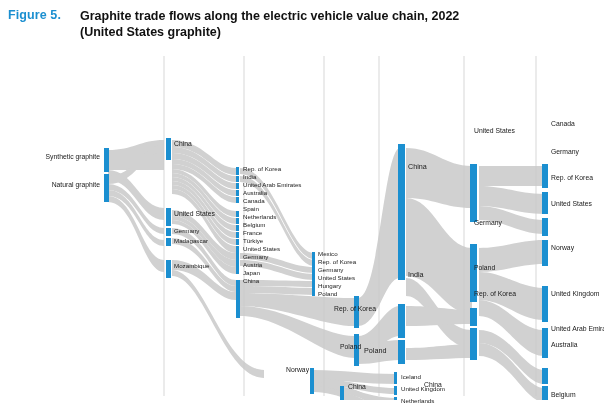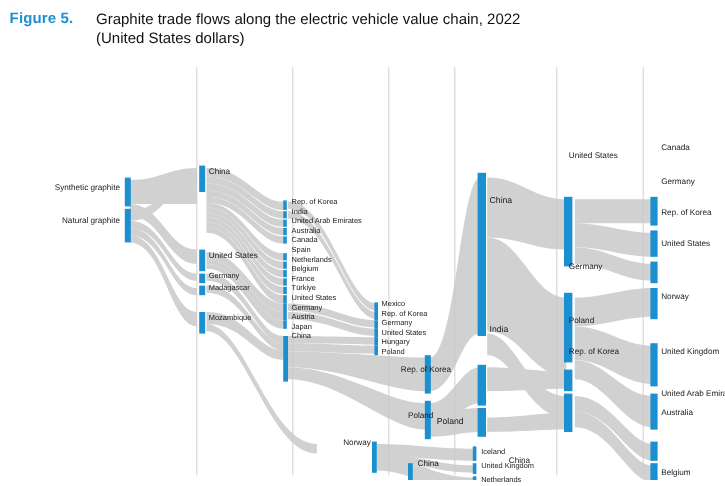--- a/index.html
+++ b/index.html
@@ -13,21 +13,21 @@
   #figure-root{position:relative;width:604px;height:405px;padding-left:20px;}
 
   
   .header{position:absolute;left:8px;top:6px;width:590px;height:40px;}
   .fig-label{
     position:absolute;left:0;top:2px;
     color:#1b8fd0;font-weight:bold;font-size:12.5px;letter-spacing:0.1px;
   }
   .fig-title{
     position:absolute;left:72px;top:2px;width:510px;
-    color:#111111;font-weight:normal;font-size:12.5px;line-height:16px;
+    color:#111111;font-weight:bold;font-size:12.5px;line-height:16px;
   }
 
   
   .canvas{position:absolute;left:24px;top:48px;width:588px;height:352px;}
   svg{position:absolute;left:0;top:0;}
 
   .nodelbl{
     position:absolute;
     font-size:6.2px;
     color:#1a1a1a;
@@ -40,21 +40,21 @@
 </style>
 </head>
 <body>
 
 <div id="figure-root">
 
   <div class="header">
     <div class="fig-label">Figure 5.</div>
     <div class="fig-title">
       <div>Graphite trade flows along the electric vehicle value chain, 2022</div>
-      <div>(United States dollars)</div>
+      <div>(United States graphite)</div>
     </div>
   </div>
 
   <div class="canvas">
 
     <svg width="588" height="352">
       <defs></defs>
 
       <g stroke="#d7d7d7" stroke-width="1" stroke-dasharray="0">
         <line x1="140" y1="8" x2="140" y2="348"></line>

